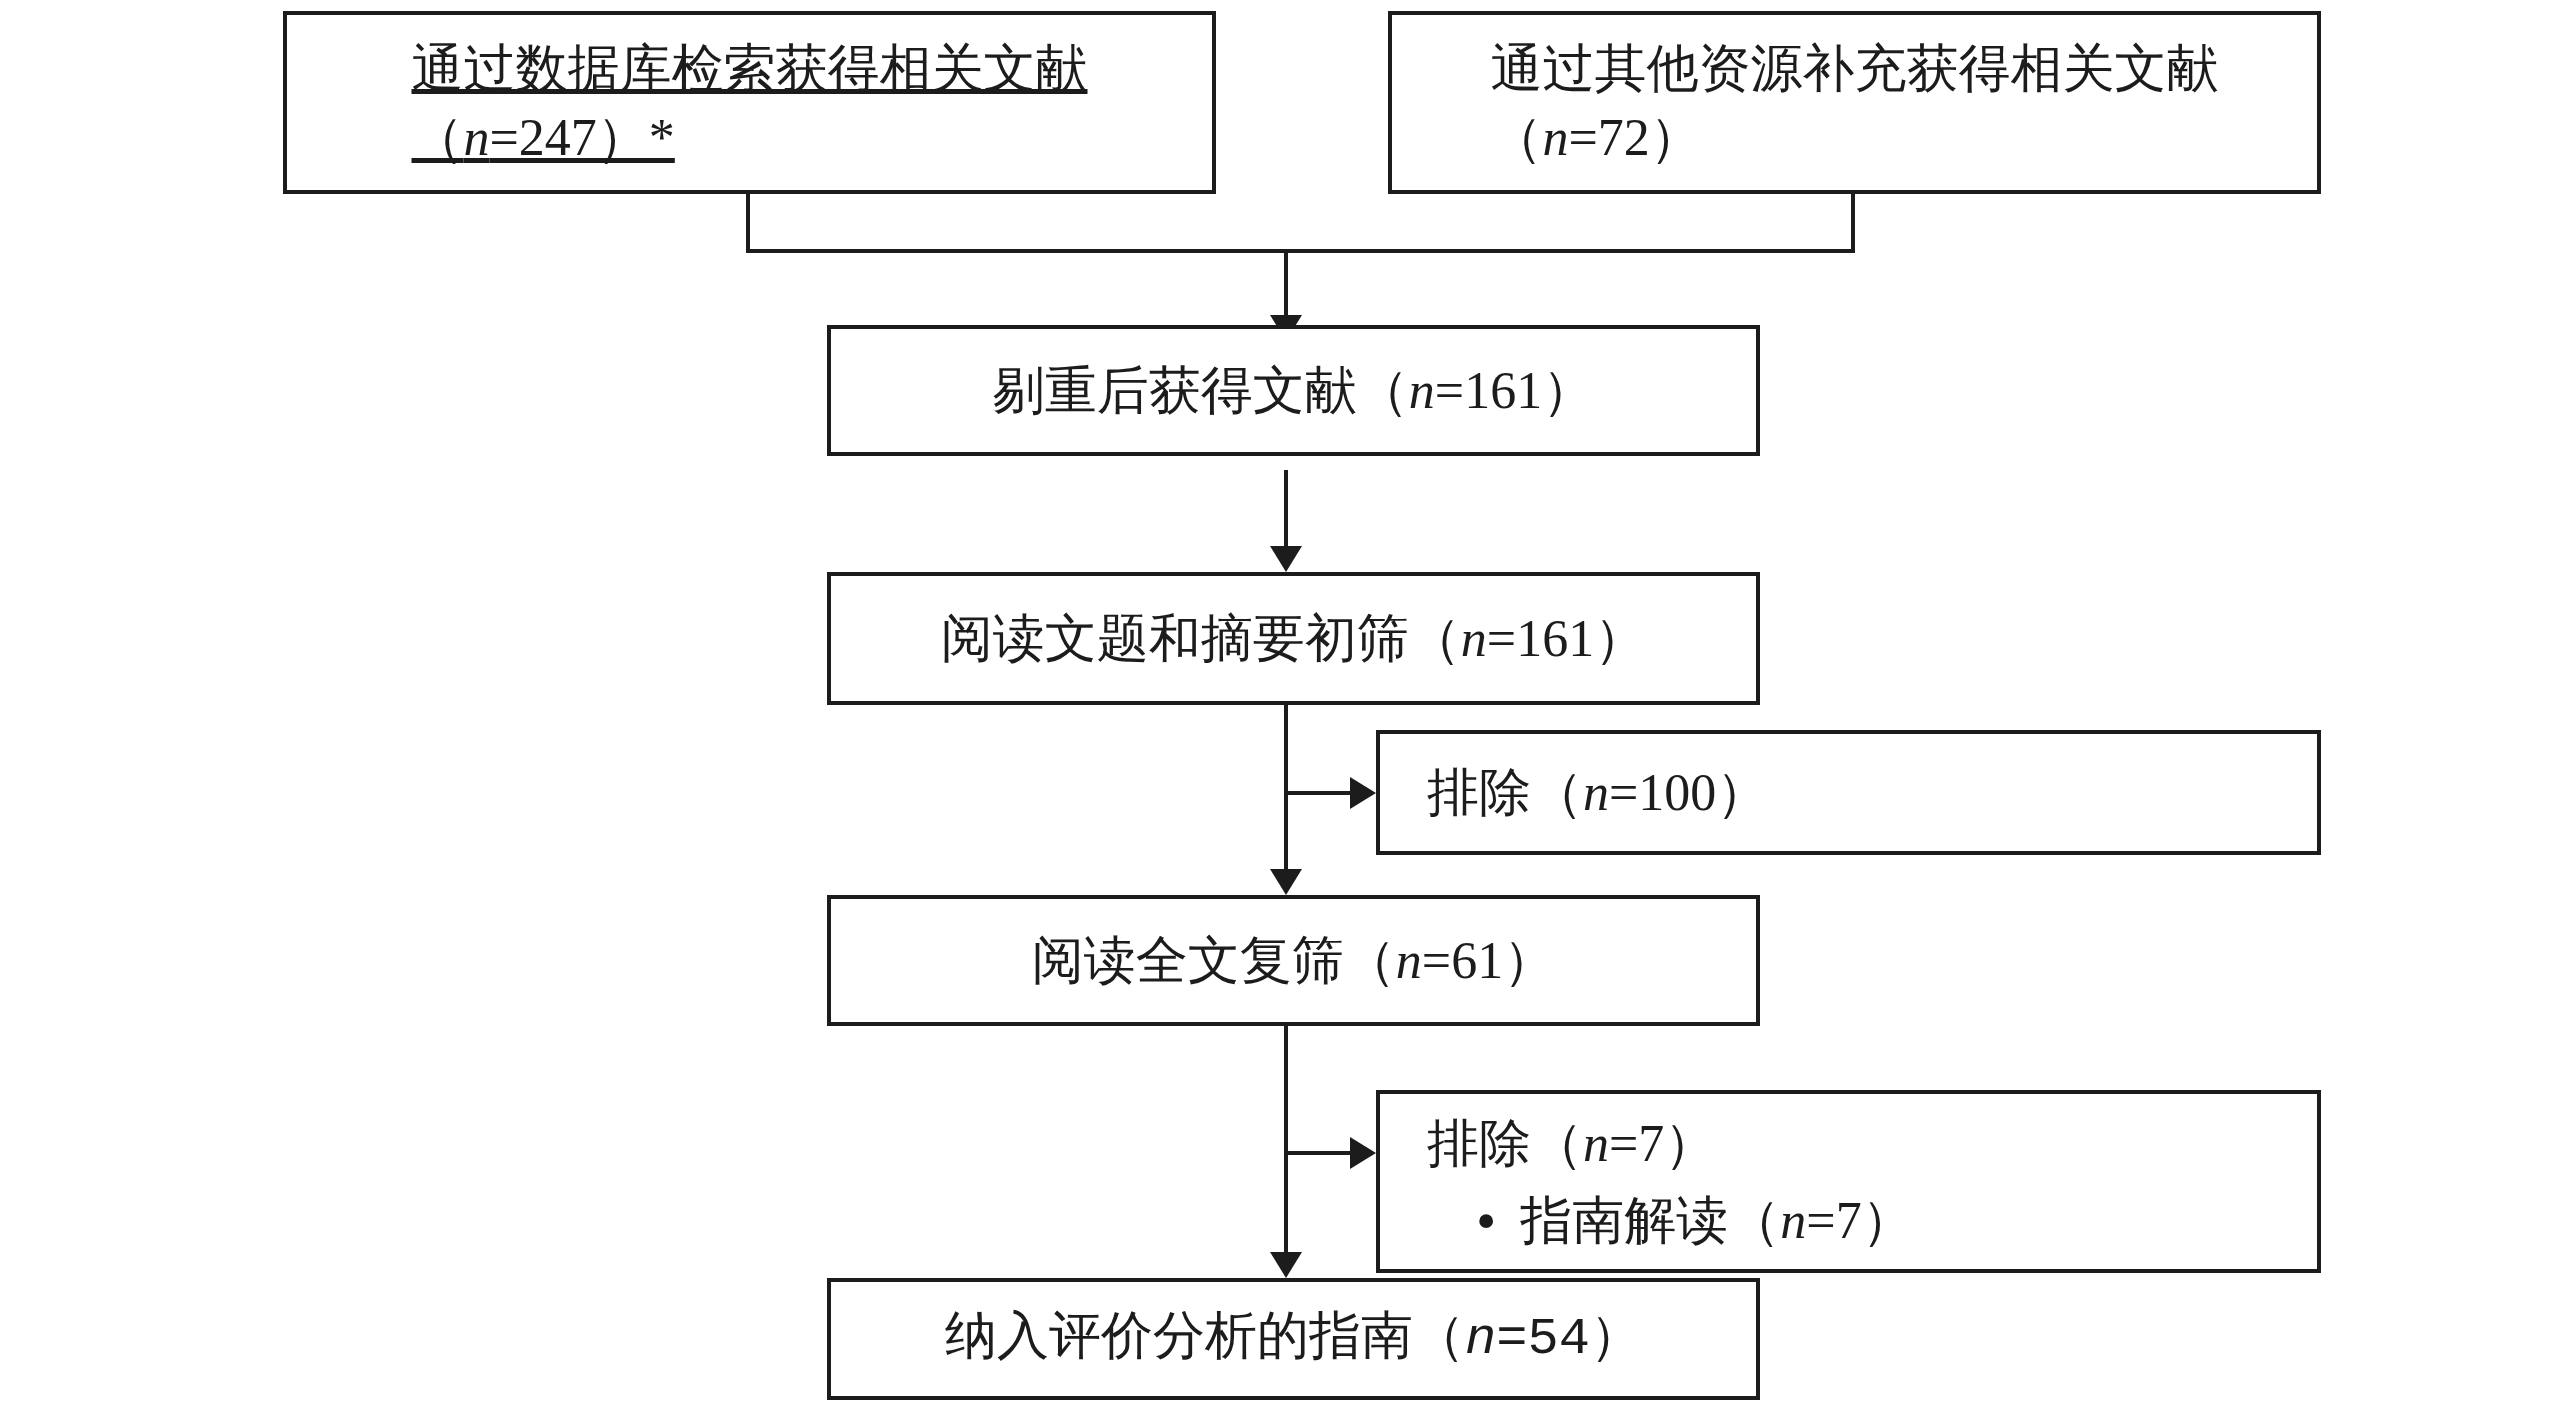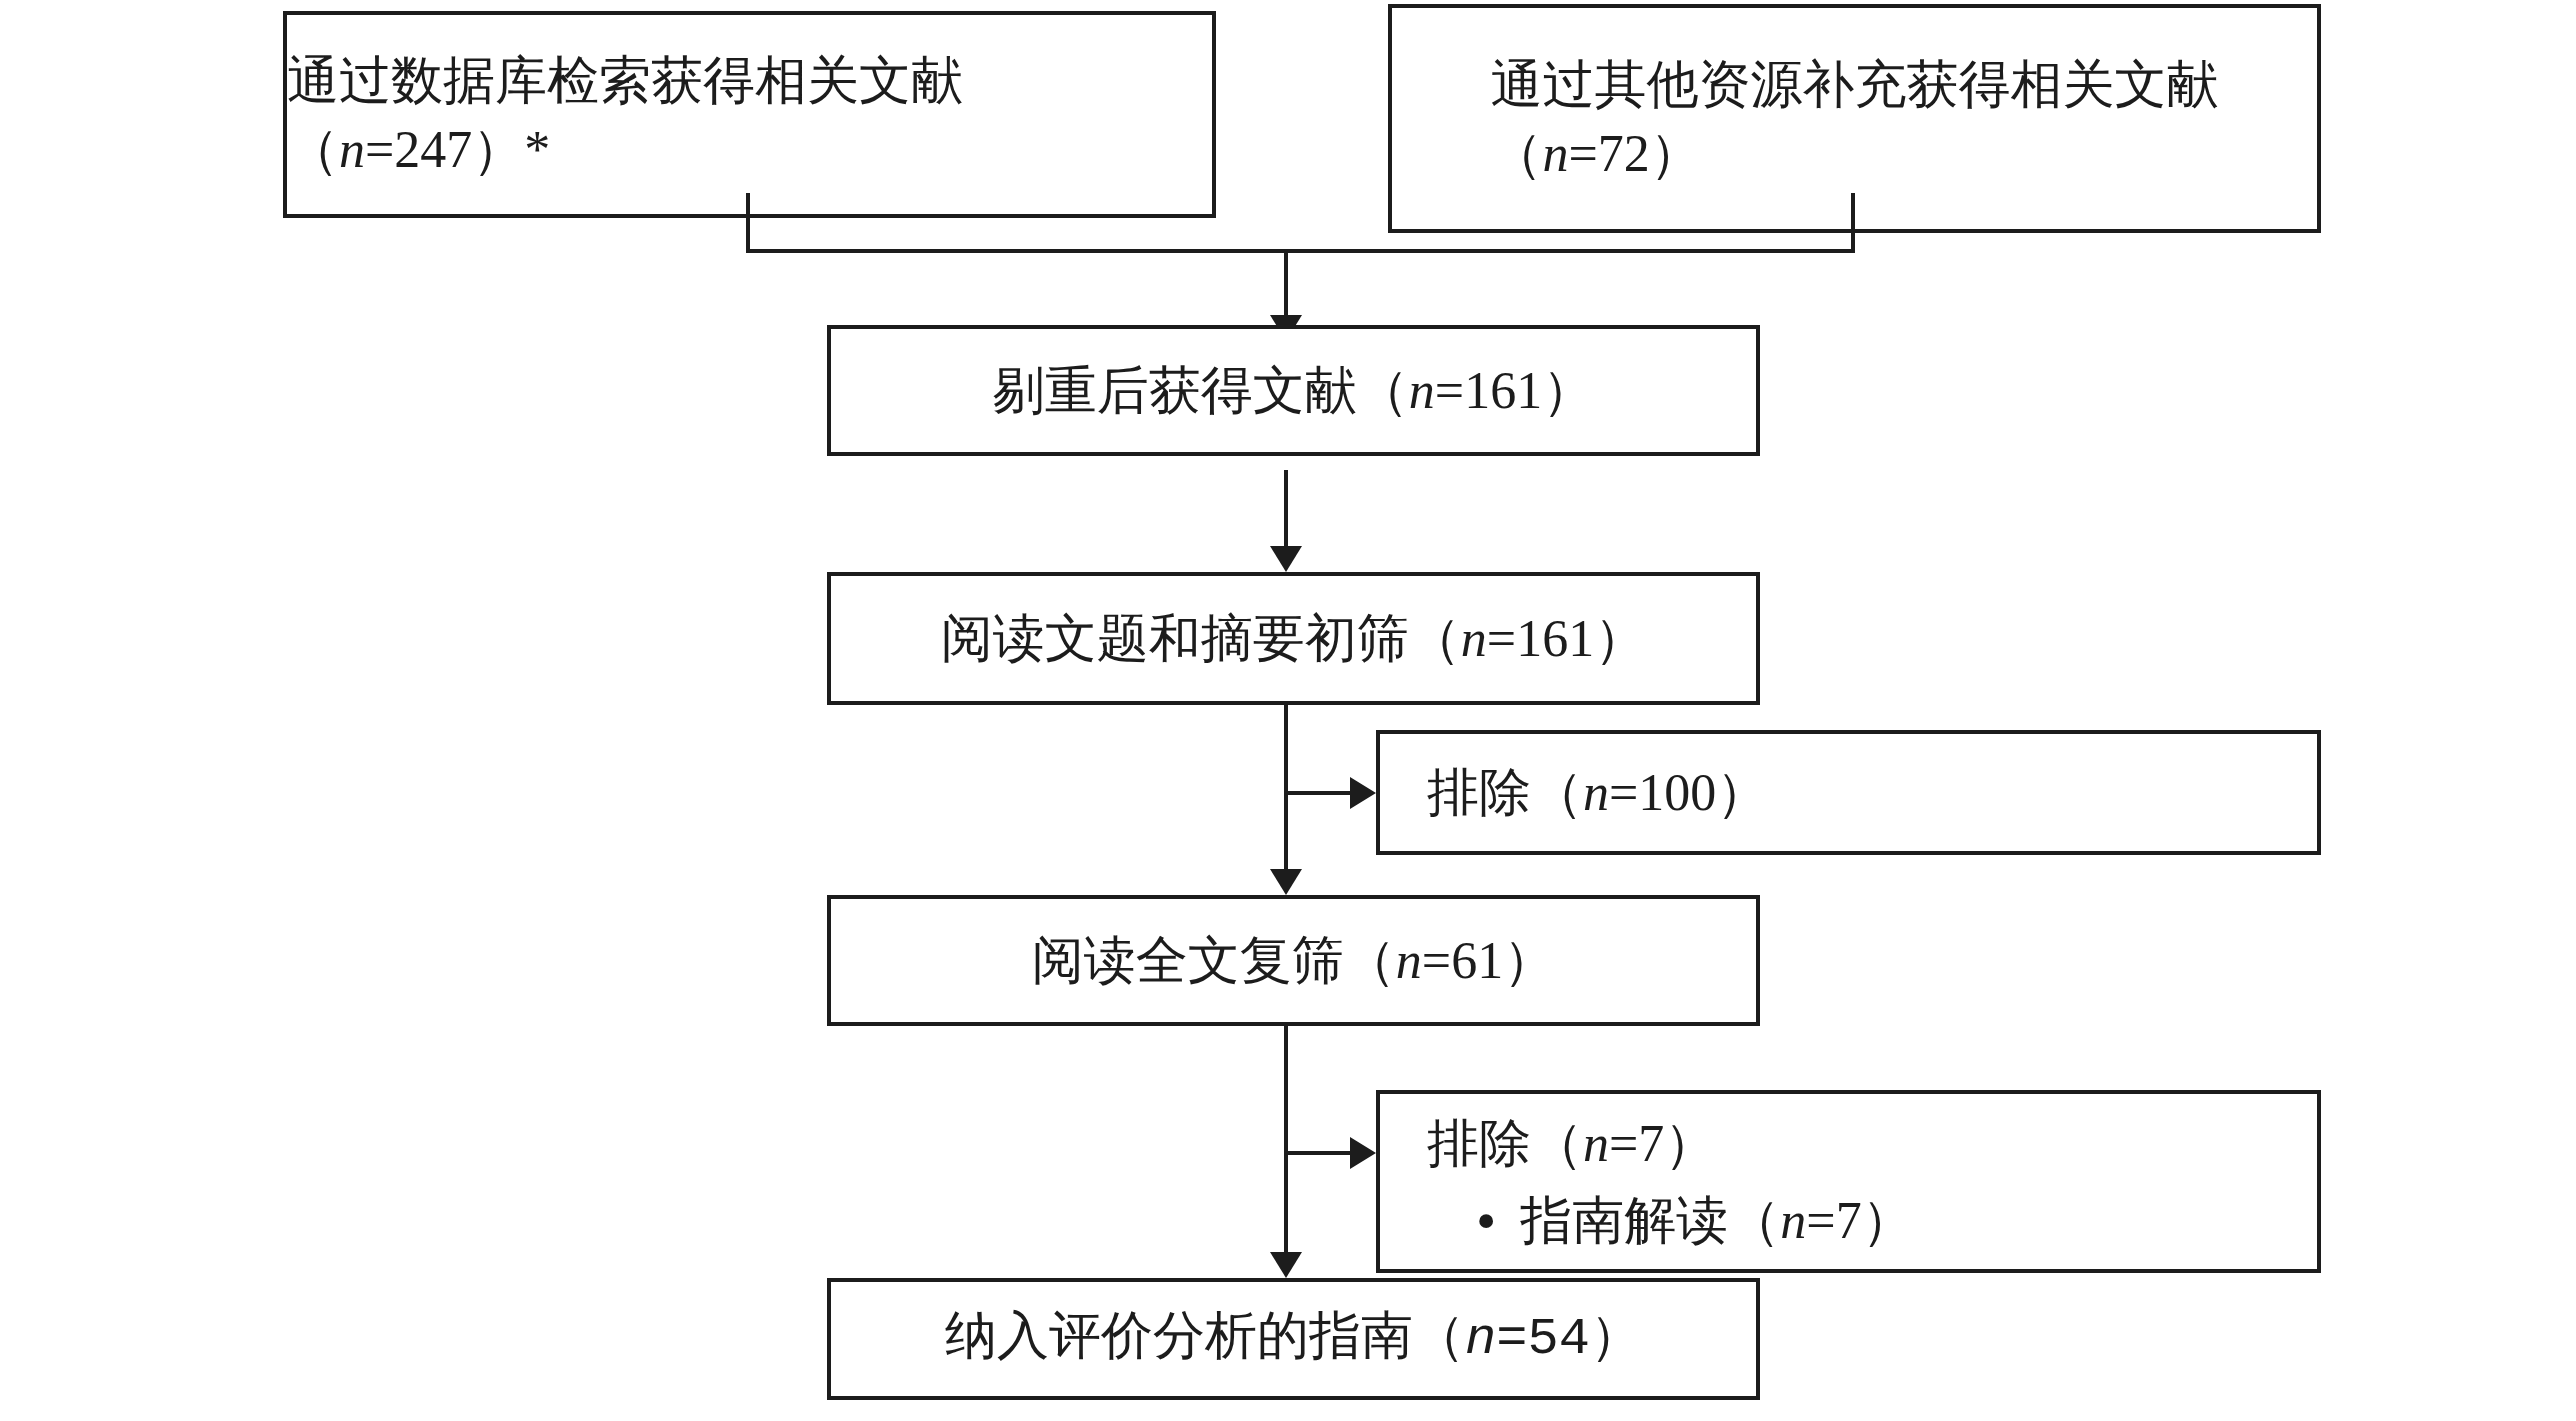--- a/index.html
+++ b/index.html
@@ -23,22 +23,22 @@
     background:var(--bg);
     display:flex;
     align-items:center;
     font-size:52px;
     line-height:69px;
   }
   .box.center{justify-content:center;}
   .box .inner{text-align:left;}
   .box i{font-style:italic;}
   
-  #box-db        {left:283px;  top:11.2px;   width:933px;  height:207px; }
-  #box-other     {left:1388px; top:4px;   width:933px;  height:229px; justify-content:center;}
+  #box-db        {left:283px;  top:11.2px;   width:933px;  height:183px; justify-content:center;text-decoration:underline;}
+  #box-other     {left:1388px; top:11px;   width:933px;  height:183px; justify-content:center;}
   #box-dedup     {left:827px;  top:325px;  width:933px;  height:131px;}
   #box-initial   {left:827px;  top:572px;  width:933px;  height:133px;}
   #box-excl1     {left:1376px; top:730px;  width:945px; height:125px; padding-left:47px;}
   #box-fulltext  {left:827px;  top:895px;  width:933px;  height:131px;}
   #box-excl2     {left:1376px; top:1090px; width:945px; height:183px; padding-left:47px; line-height:77px;}
   #box-included  {left:827px;  top:1278px; width:933px;  height:122px;font-family:Liberation Mono, monospace;}
   #box-excl2 .inner{text-align:left;}
   .bullet-line{padding-left:49px; display:flex; align-items:center;}
   .bullet-glyph{margin-right:24px; font-size:58px;}
   

